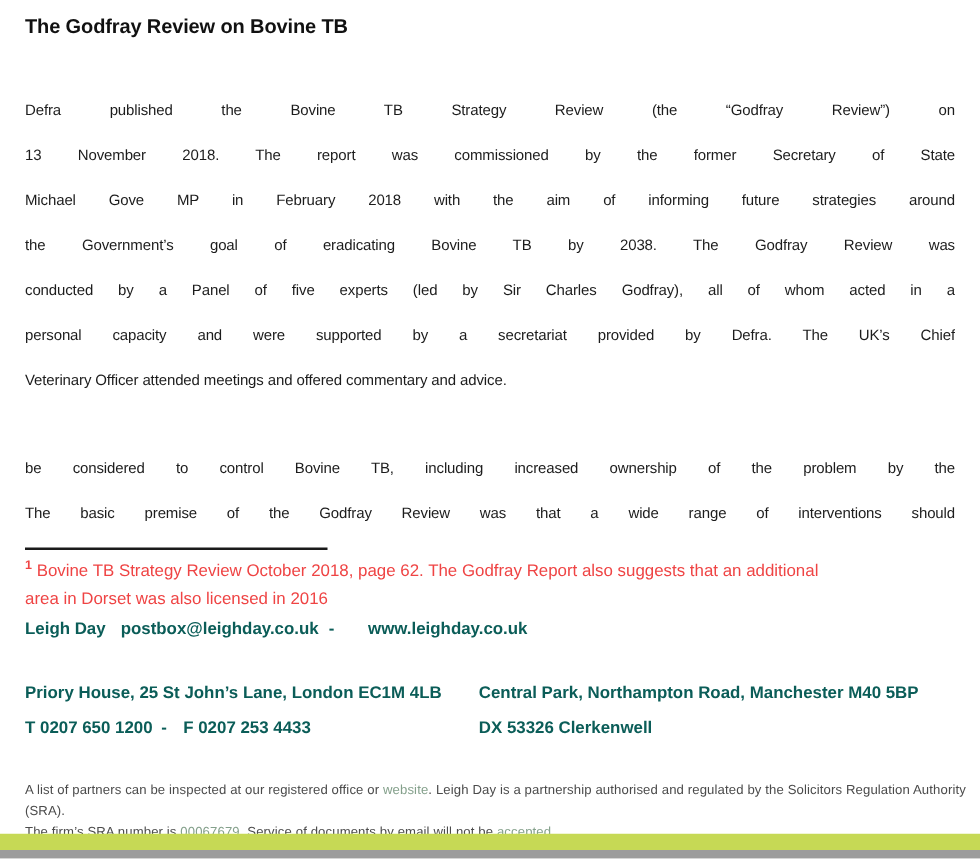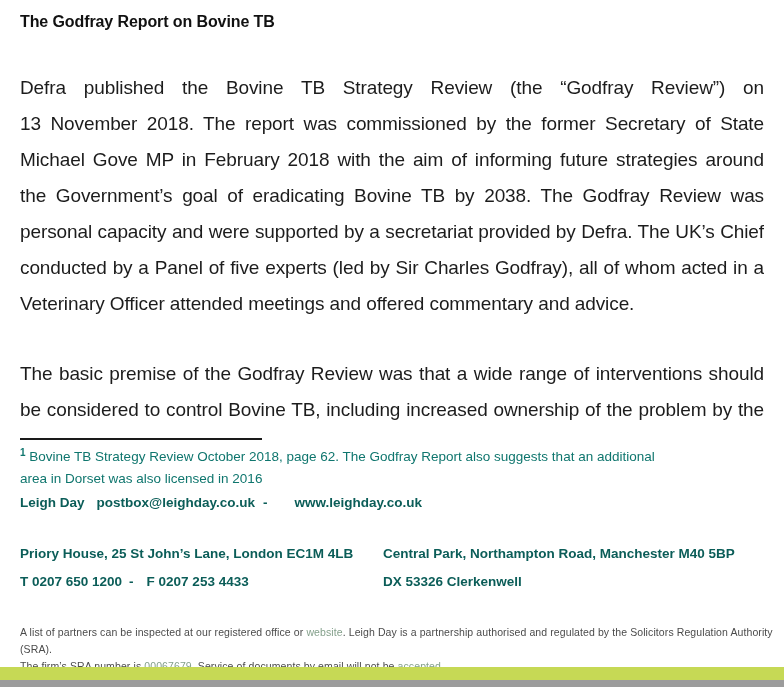--- a/index.html
+++ b/index.html
@@ -18,21 +18,21 @@
     margin: 0;
     font-size: 16px;
     font-weight: 700;
     color: #111111;
     letter-spacing: -0.1px;
   }
   .para {
     position: absolute;
     left: 20px;
     width: 744px;
-    font-size: 19px;
+    font-size: 12px;
     letter-spacing: -0.1px;
   }
   .p1 { top: 70px; }
   .p2 { top: 356px; }
   .bline {
     height: 36px;
     line-height: 36px;
     white-space: normal;
     overflow: hidden;
   }
@@ -46,21 +46,21 @@
     left: 20px; top: 438px;
     width: 242px; height: 0;
     border-top: 2px solid #1a1a1a;
   }
   .footnote {
     position: absolute;
     left: 20px; top: 446px;
     width: 752px;
     font-size: 13.5px;
     line-height: 22px;
-    color: #0f766e;
+    color: #ef4444;
   }
   .footnote sup {
     font-size: 10px;
     font-weight: 600;
     vertical-align: super;
     line-height: 0;
   }
   .firm-line {
     position: absolute;
     left: 20px; top: 495px;
@@ -105,35 +105,35 @@
     left: 0; top: 680px;
     width: 784px; height: 7px;
     background: var(--gray, #9c9c9c);
   }
 </style>
 </head>
 <body>
 
 <div class="page">
 
-  <h1 class="title">The Godfray Report on Bovine TB</h1>
+  <h1 class="title">The Godfray Review on Bovine TB</h1>
 
   <div class="para p1">
     <div class="bline jline">Defra published the Bovine TB Strategy Review (the “Godfray Review”) on</div>
     <div class="bline jline">13 November 2018. The report was commissioned by the former Secretary of State</div>
     <div class="bline jline">Michael Gove MP in February 2018 with the aim of informing future strategies around</div>
     <div class="bline jline">the Government’s goal of eradicating Bovine TB by 2038. The Godfray Review was</div>
+    <div class="bline jline">conducted by a Panel of five experts (led by Sir Charles Godfray), all of whom acted in a</div>
     <div class="bline jline">personal capacity and were supported by a secretariat provided by Defra. The UK’s Chief</div>
-    <div class="bline jline">conducted by a Panel of five experts (led by Sir Charles Godfray), all of whom acted in a</div>
     <div class="bline">Veterinary Officer attended meetings and offered commentary and advice.</div>
   </div>
 
   <div class="para p2">
+    <div class="bline jline">be considered to control Bovine TB, including increased ownership of the problem by the</div>
     <div class="bline jline">The basic premise of the Godfray Review was that a wide range of interventions should</div>
-    <div class="bline jline">be considered to control Bovine TB, including increased ownership of the problem by the</div>
   </div>
 
   <div class="fn-rule"></div>
 
   <div class="footnote">
     <div><sup>1</sup> <span>Bovine TB Strategy Review October 2018, page 62. The Godfray Report also suggests that an additional</span></div>
     <div>area in Dorset was also licensed in 2016</div>
   </div>
 
   <div class="firm-line">

